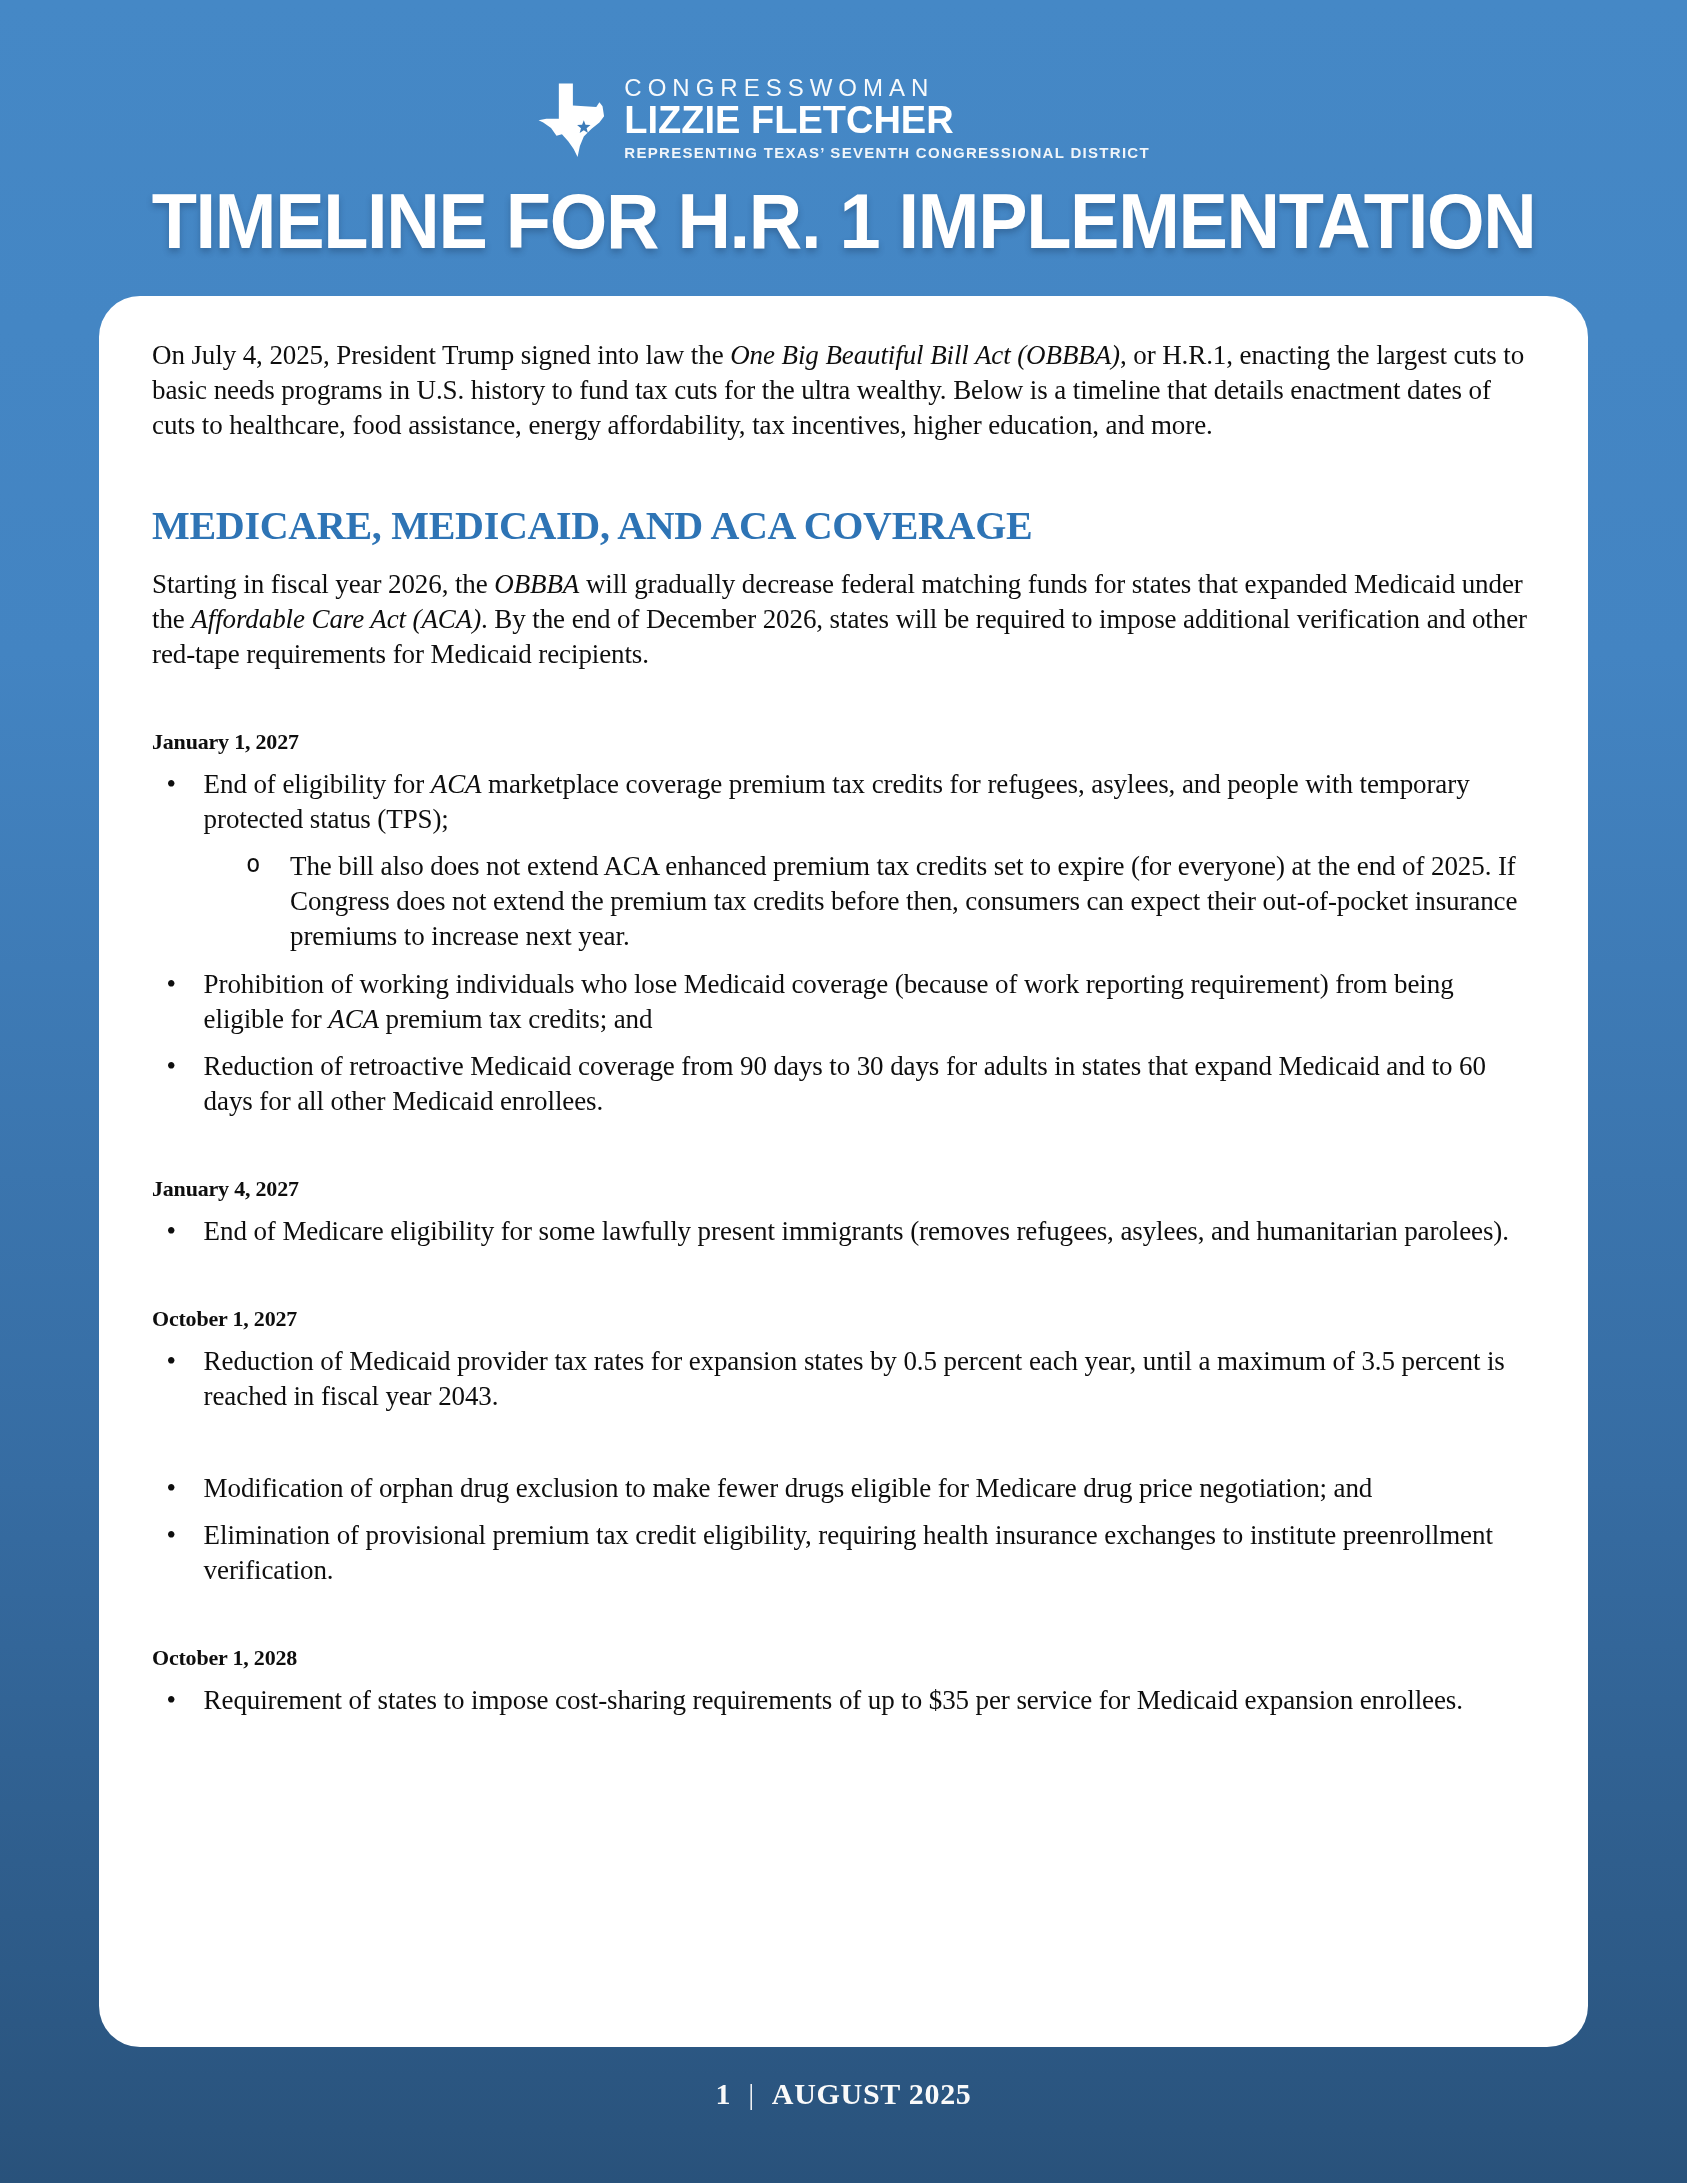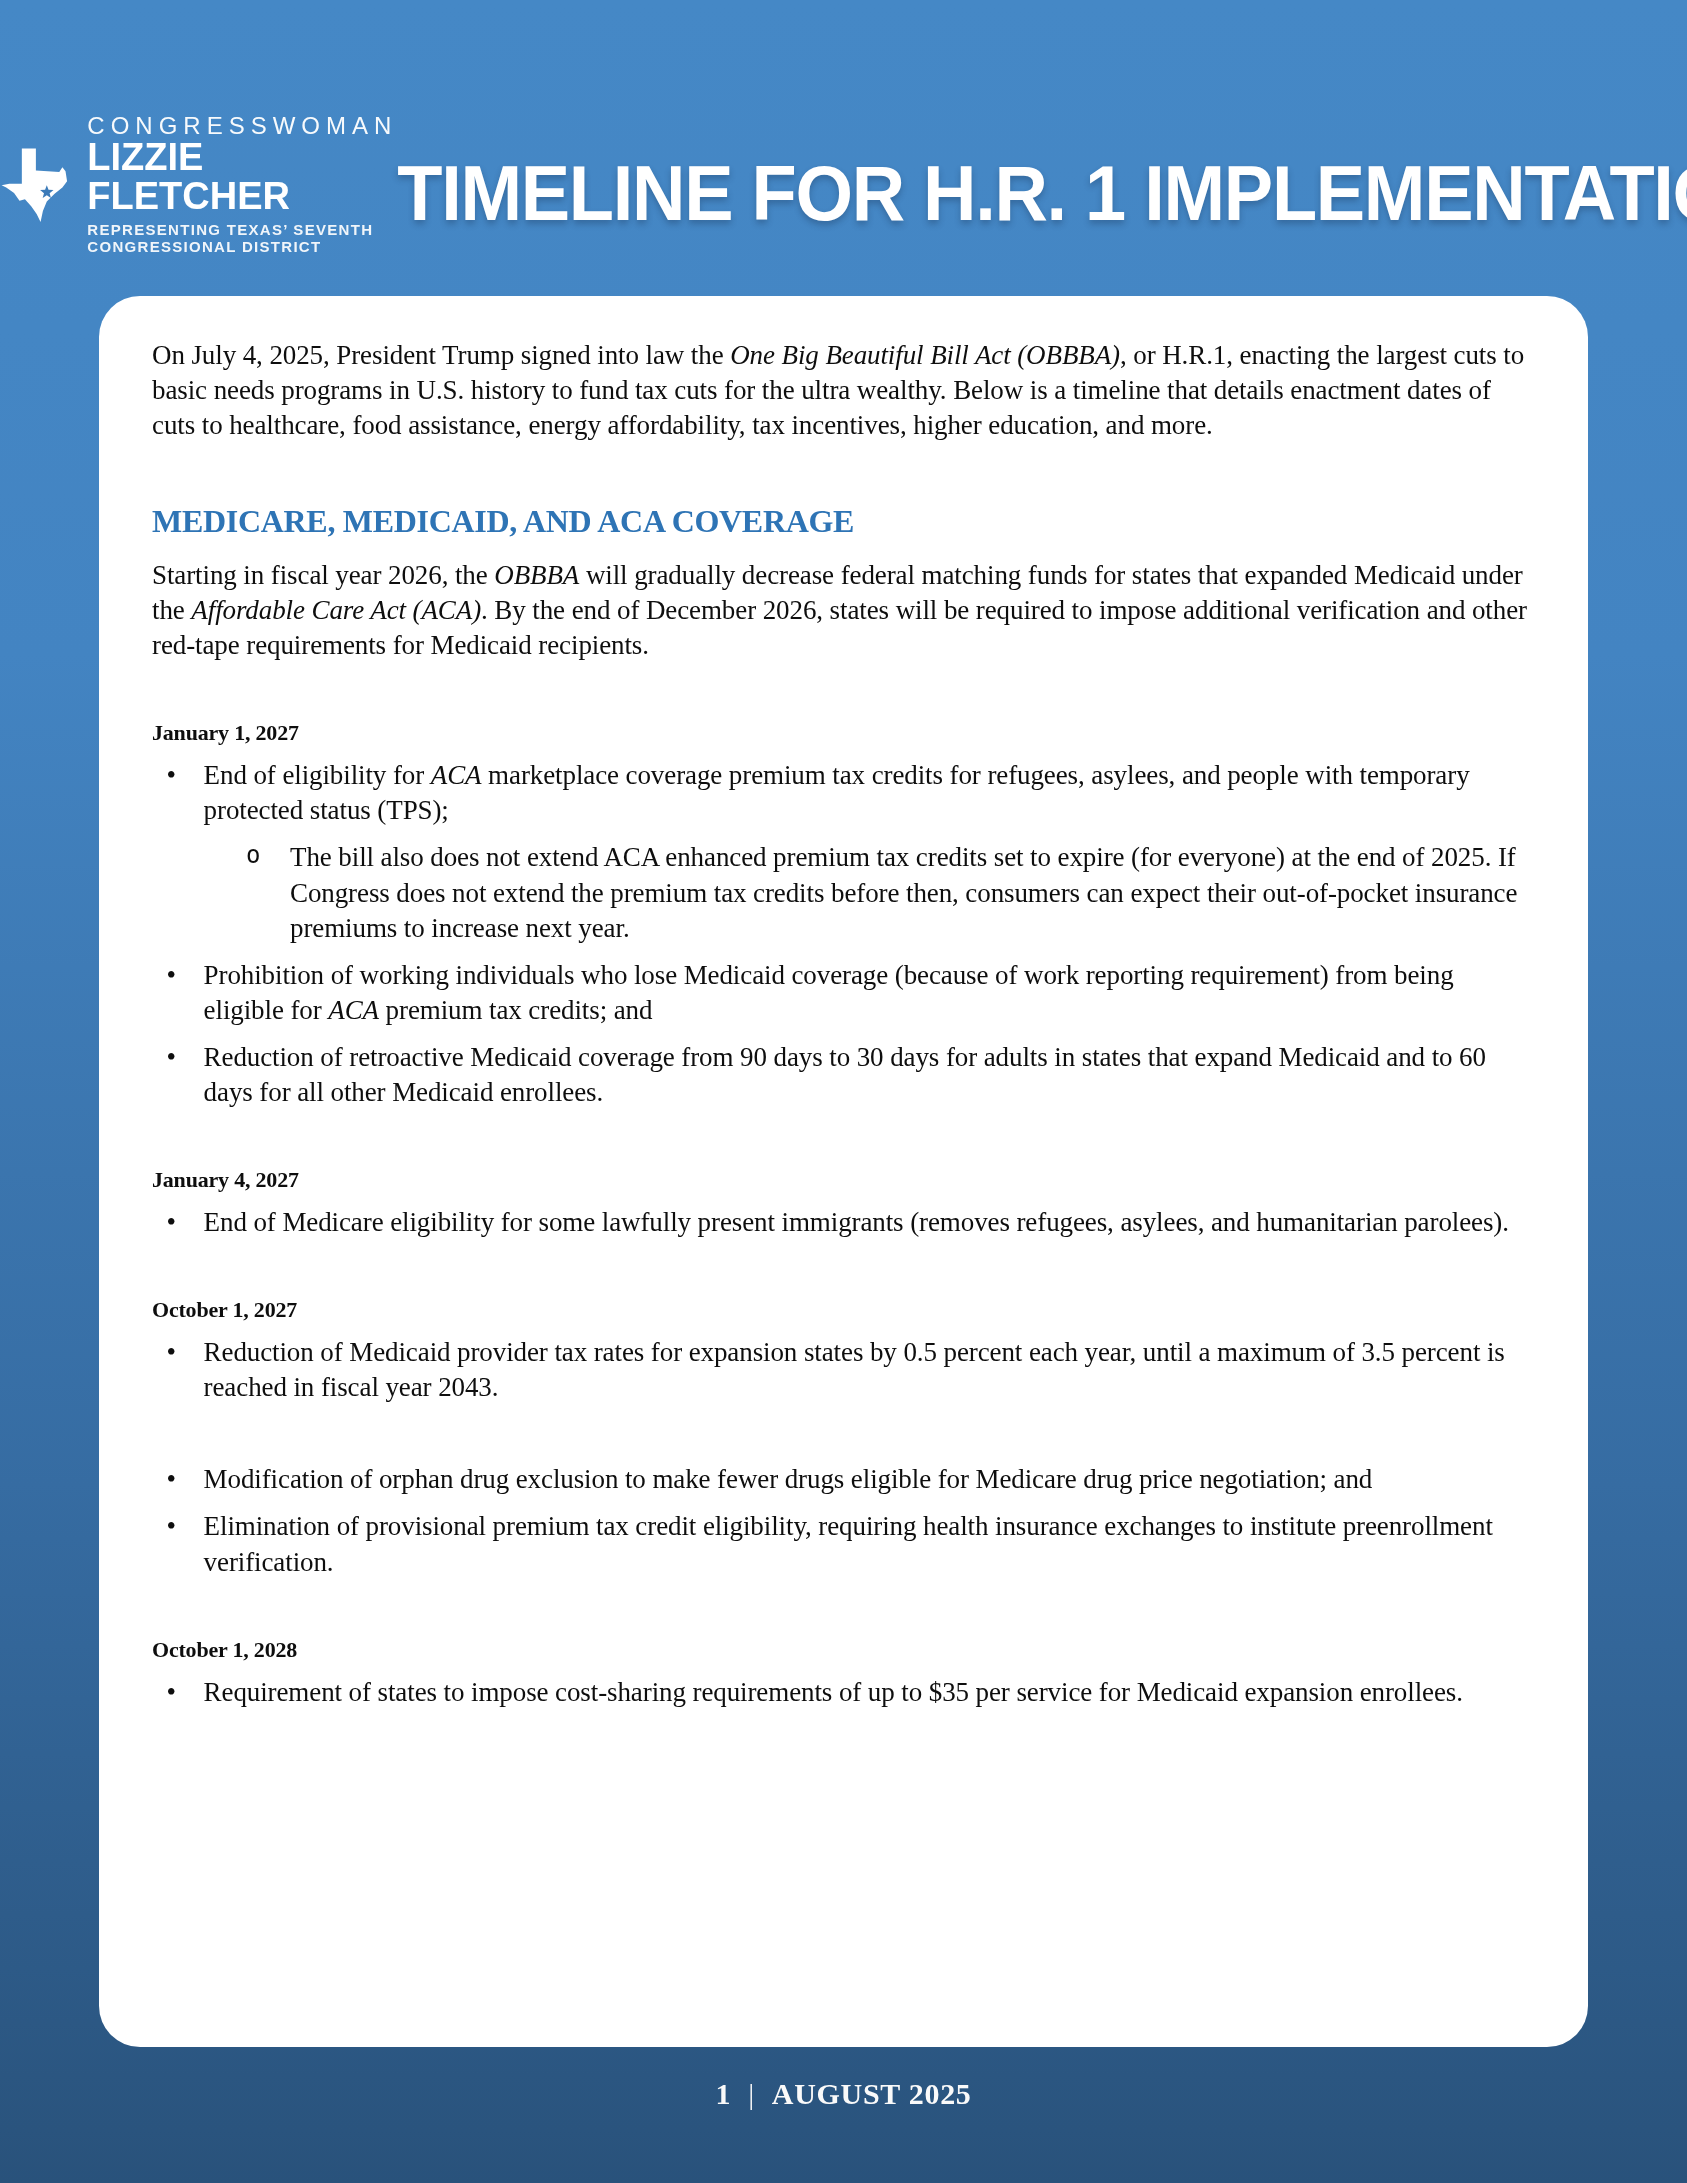--- a/index.html
+++ b/index.html
@@ -10,21 +10,21 @@
     font-family: "Liberation Serif", serif;
     overflow: hidden;
   }
 
   
   .doc-header {
     height: 296px;
     box-sizing: border-box;
     padding-top: 71px;
     display: flex;
-    flex-direction: row;
+    flex-direction: column;
     align-items: center;
   }
   .logo {
     display: flex;
     align-items: center;
     gap: 9.3px;
     height: 94px;
   }
   .texas-wrap svg { width: 78px; height: 78px; display: block; margin-top: 5.3px; }
   .logo-text {
@@ -63,21 +63,21 @@
     color: #0e0e0e;
   }
   .intro, .body-p, .bullet-row {
     font-size: 27px;
     line-height: 1.3;
     letter-spacing: -0.1px;
   }
   .intro { margin: 0; }
   .section-heading {
     color: #2E74B5;
-    font-size: 32px;
+    font-size: 40px;
     line-height: 1.1;
     margin: 61px 0 0;
     font-weight: 700;
     letter-spacing: -0.3px;
   }
   .body-p { margin: 18.5px 0 0; }
 
   #timeline section { margin-top: 57px; }
   .date-heading { font-size: 22px; margin: 0 0 9.3px; font-weight: 700; letter-spacing: -0.2px; }
   .bullet-row { display: flex; margin-top: 12px; }

